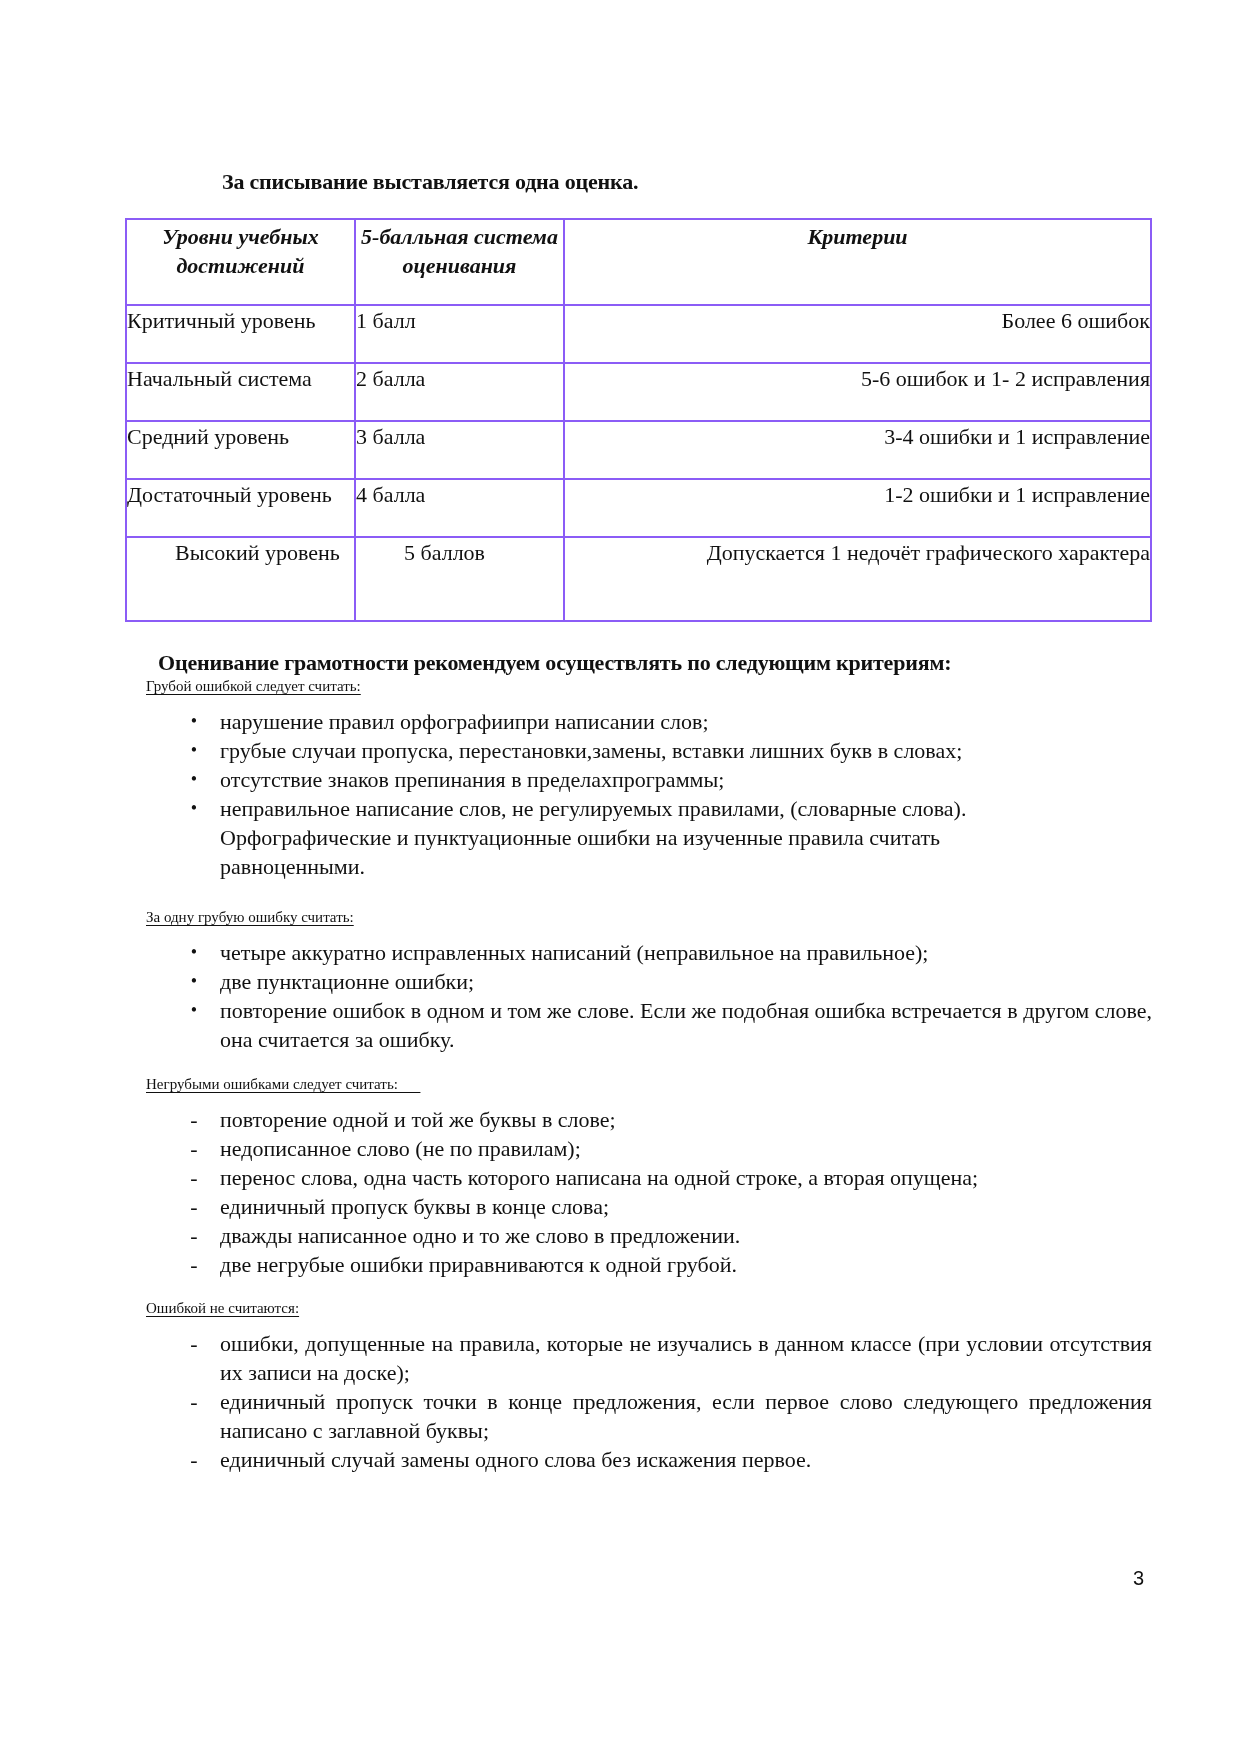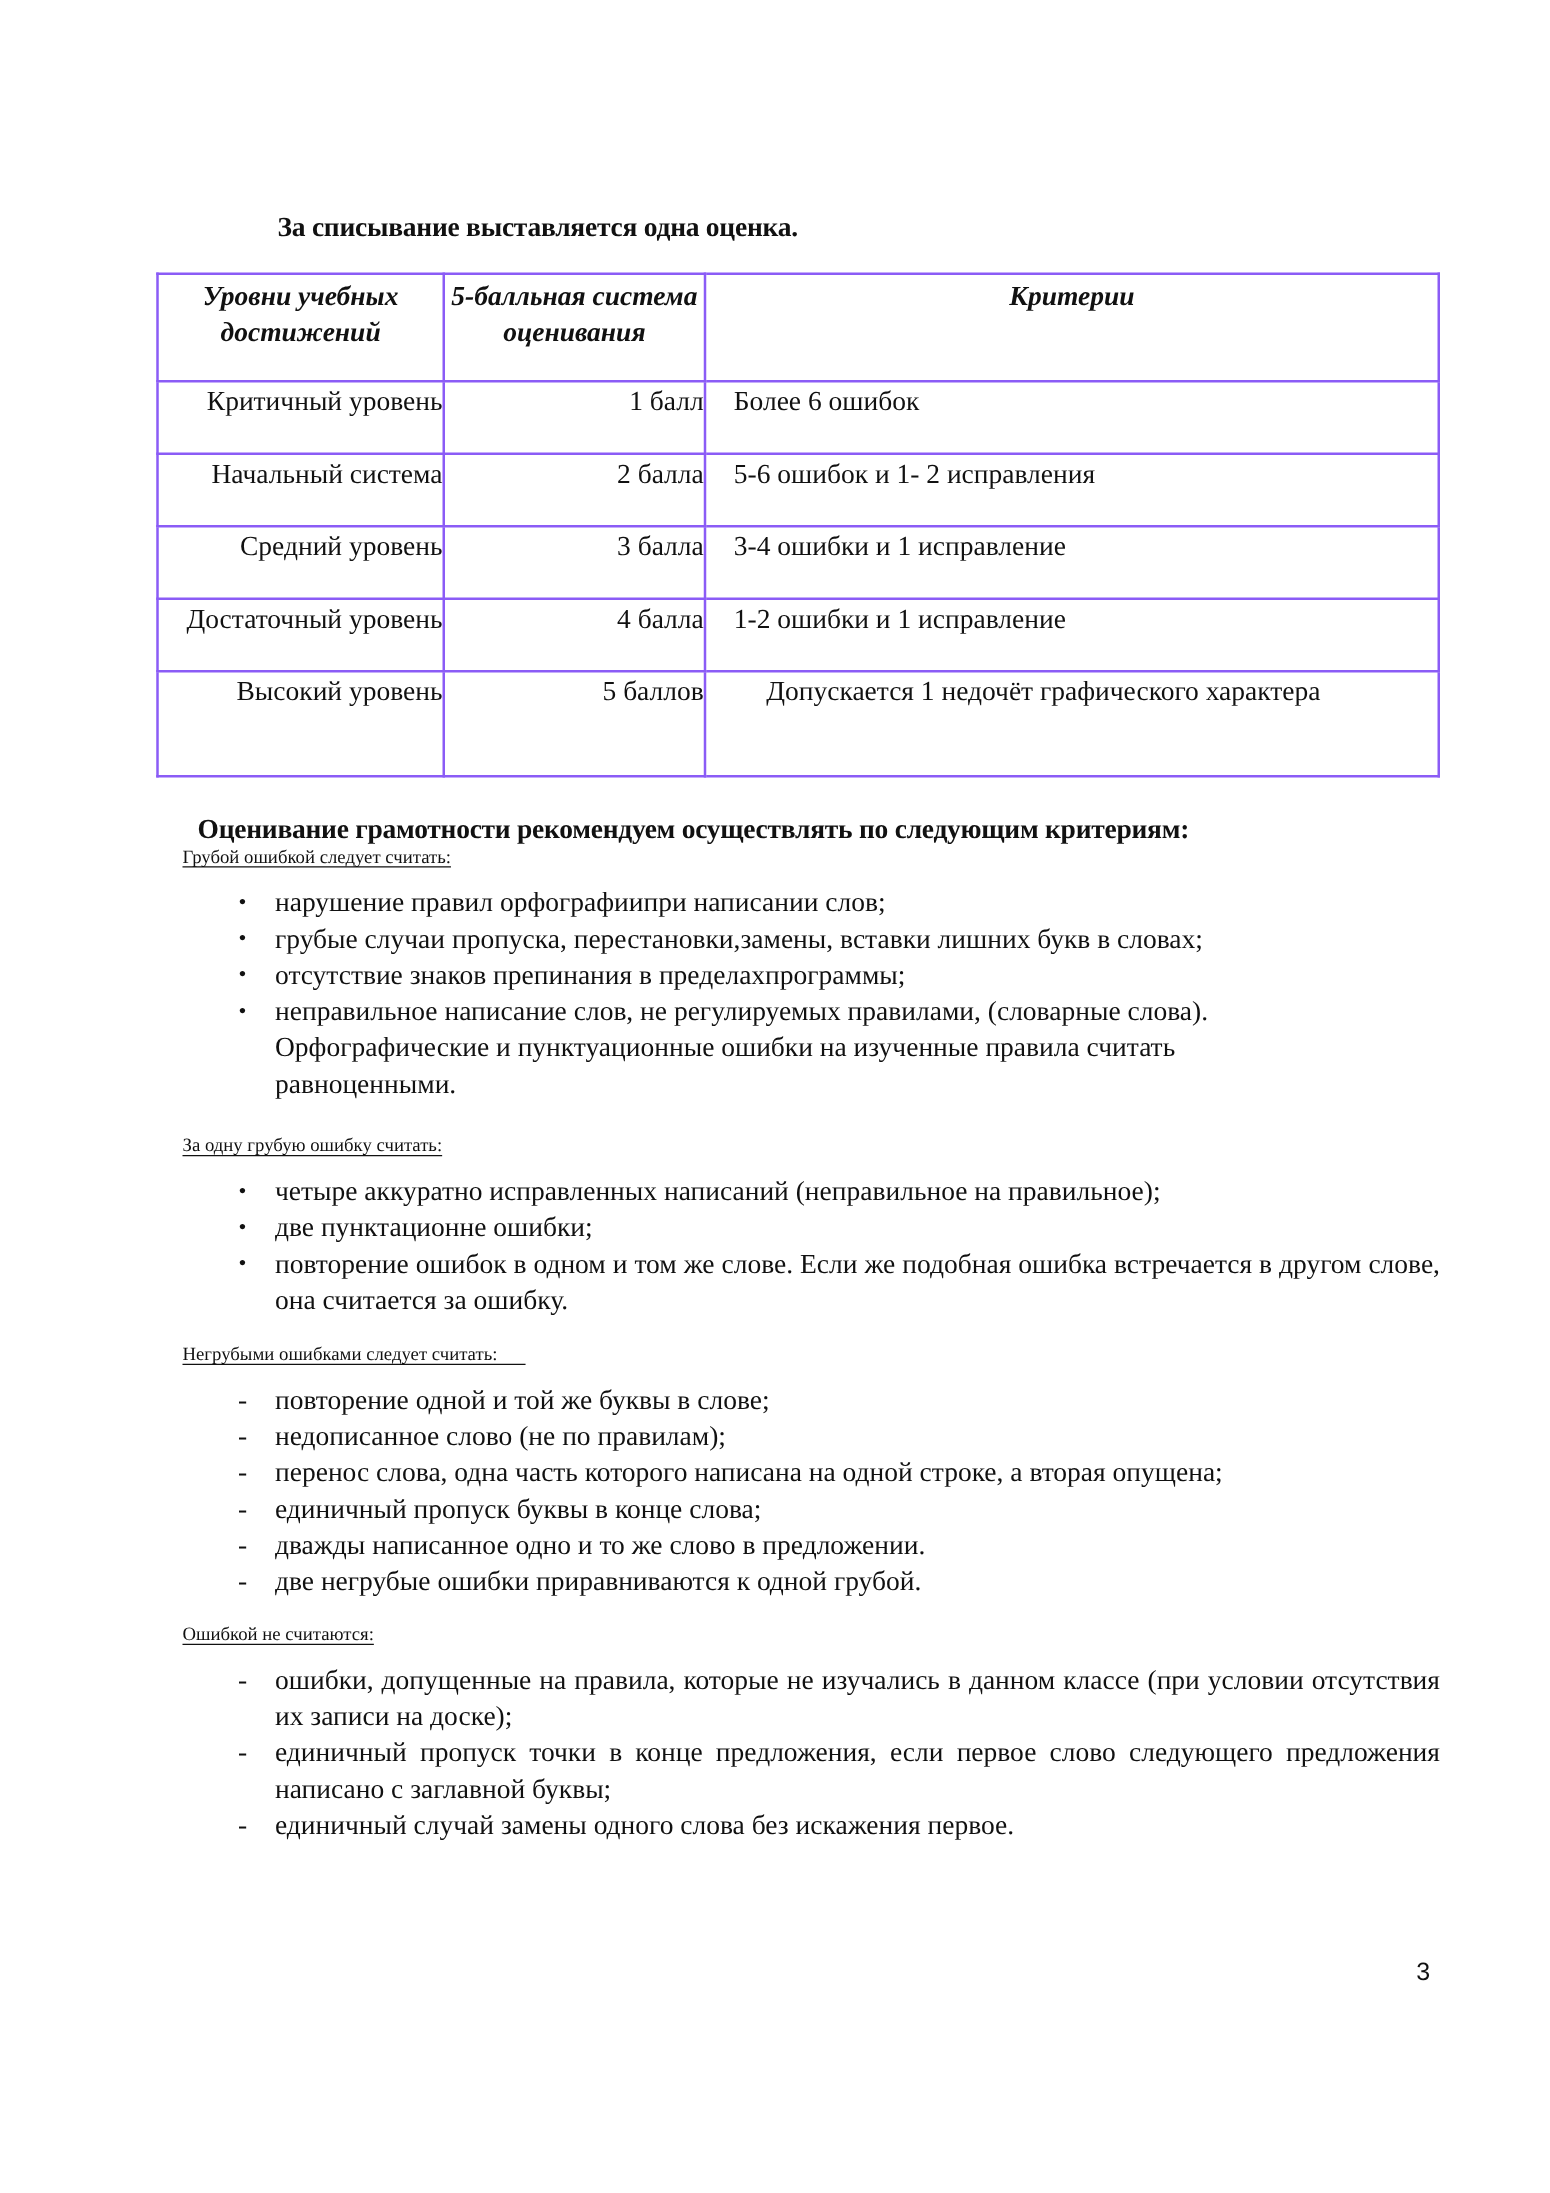--- a/index.html
+++ b/index.html
@@ -4,22 +4,22 @@
 <style>
   html, body { margin: 0; padding: 0; background: #ffffff; }
   body { width: 1240px; height: 1754px; position: relative; overflow: hidden;
          font-family: "Liberation Serif", "DejaVu Serif", serif; color: #111111; }
   .page { position: absolute; left: 0; top: 0; width: 1240px; height: 1612px; }
   .title { position: absolute; left: 222px; top: 169px; font-size: 22px; font-weight: bold; letter-spacing: -0.2px; }
   table.grade { position: absolute; left: 125px; top: 218px; width: 1027px;
                 border-collapse: collapse; font-size: 22px; }
   table.grade td, table.grade th { border: 2px solid #8b5cf6; vertical-align: top; padding: 0; line-height: 29px; }
   table.grade th { font-style: italic; font-weight: bold; text-align: center; height: 82px; padding-top: 2px; }
-  table.grade td.c1, table.grade td.c2 { text-align: right; margin-top: 41px; }
-  table.grade td.c3 { padding-left: 22px; text-align: left; }
+  table.grade td.c1, table.grade td.c2 { text-align: left; margin-top: 41px; }
+  table.grade td.c3 { padding-left: 22px; text-align: right; }
   table.grade tr.row td { height: 56px; }
   table.grade tr.row.last td { height: 82px; padding-left: 48px; }
   .col1 { width: 227px; } .col2 { width: 207px; } .col3 { width: auto; }
   .sec-head { position: absolute; left: 158px; top: 650px; font-size: 22px; font-weight: bold; letter-spacing: -0.2px; }
   .subhead { position: absolute; left: 146px; font-size: 15px; text-decoration: underline; text-underline-offset: 3px; white-space: pre; }
   ul.list { position: absolute; left: 146px; width: 1006px; margin: 0; padding: 0; list-style: none; font-size: 22px; line-height: 29px; }
   ul.list li { position: relative; padding-left: 74px; text-align: justify; }
   ul.list li .mark { position: absolute; left: 38px; top: 0; width: 20px; text-align: center; }
   ul.list.bullets li .mark { font-size: 18px; }
   .page-num { position: absolute; left: 1133px; top: 1567px; font-family: "Liberation Sans", "DejaVu Sans", sans-serif; font-size: 20px; }

